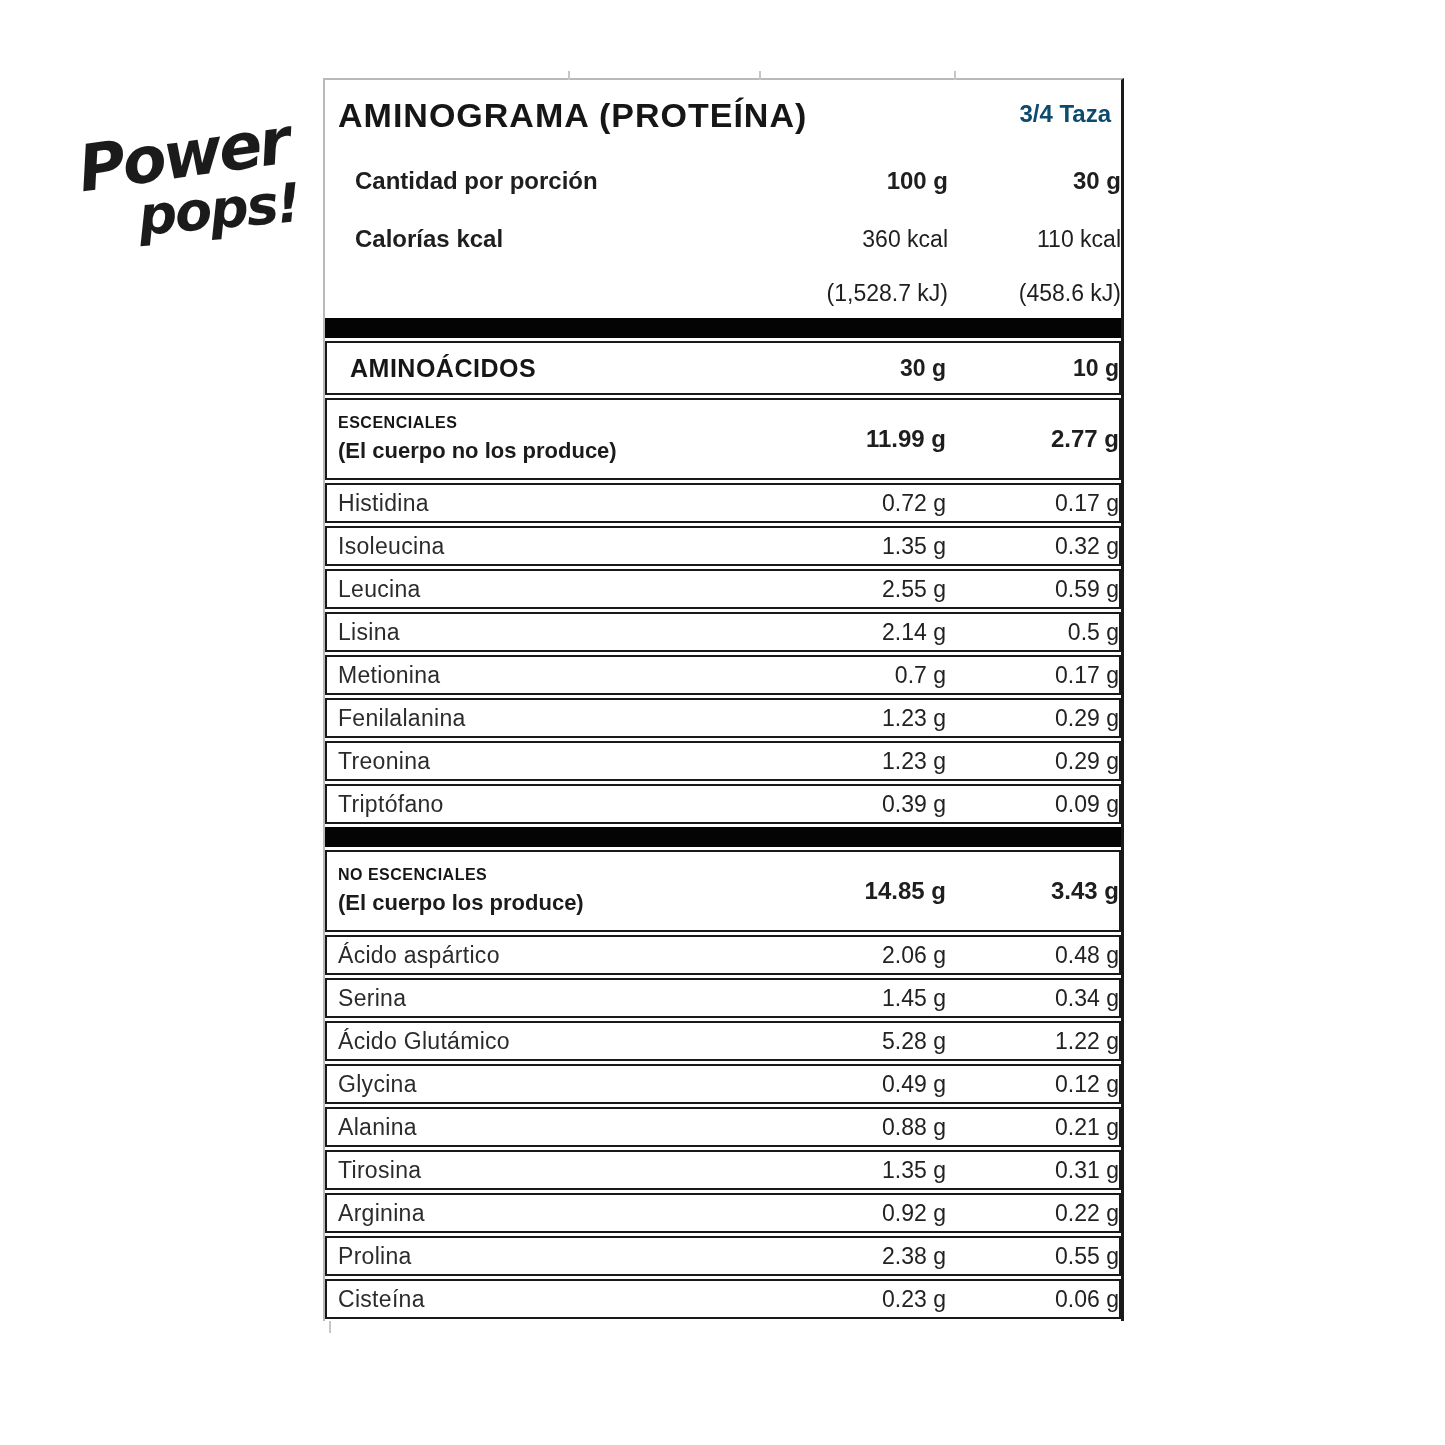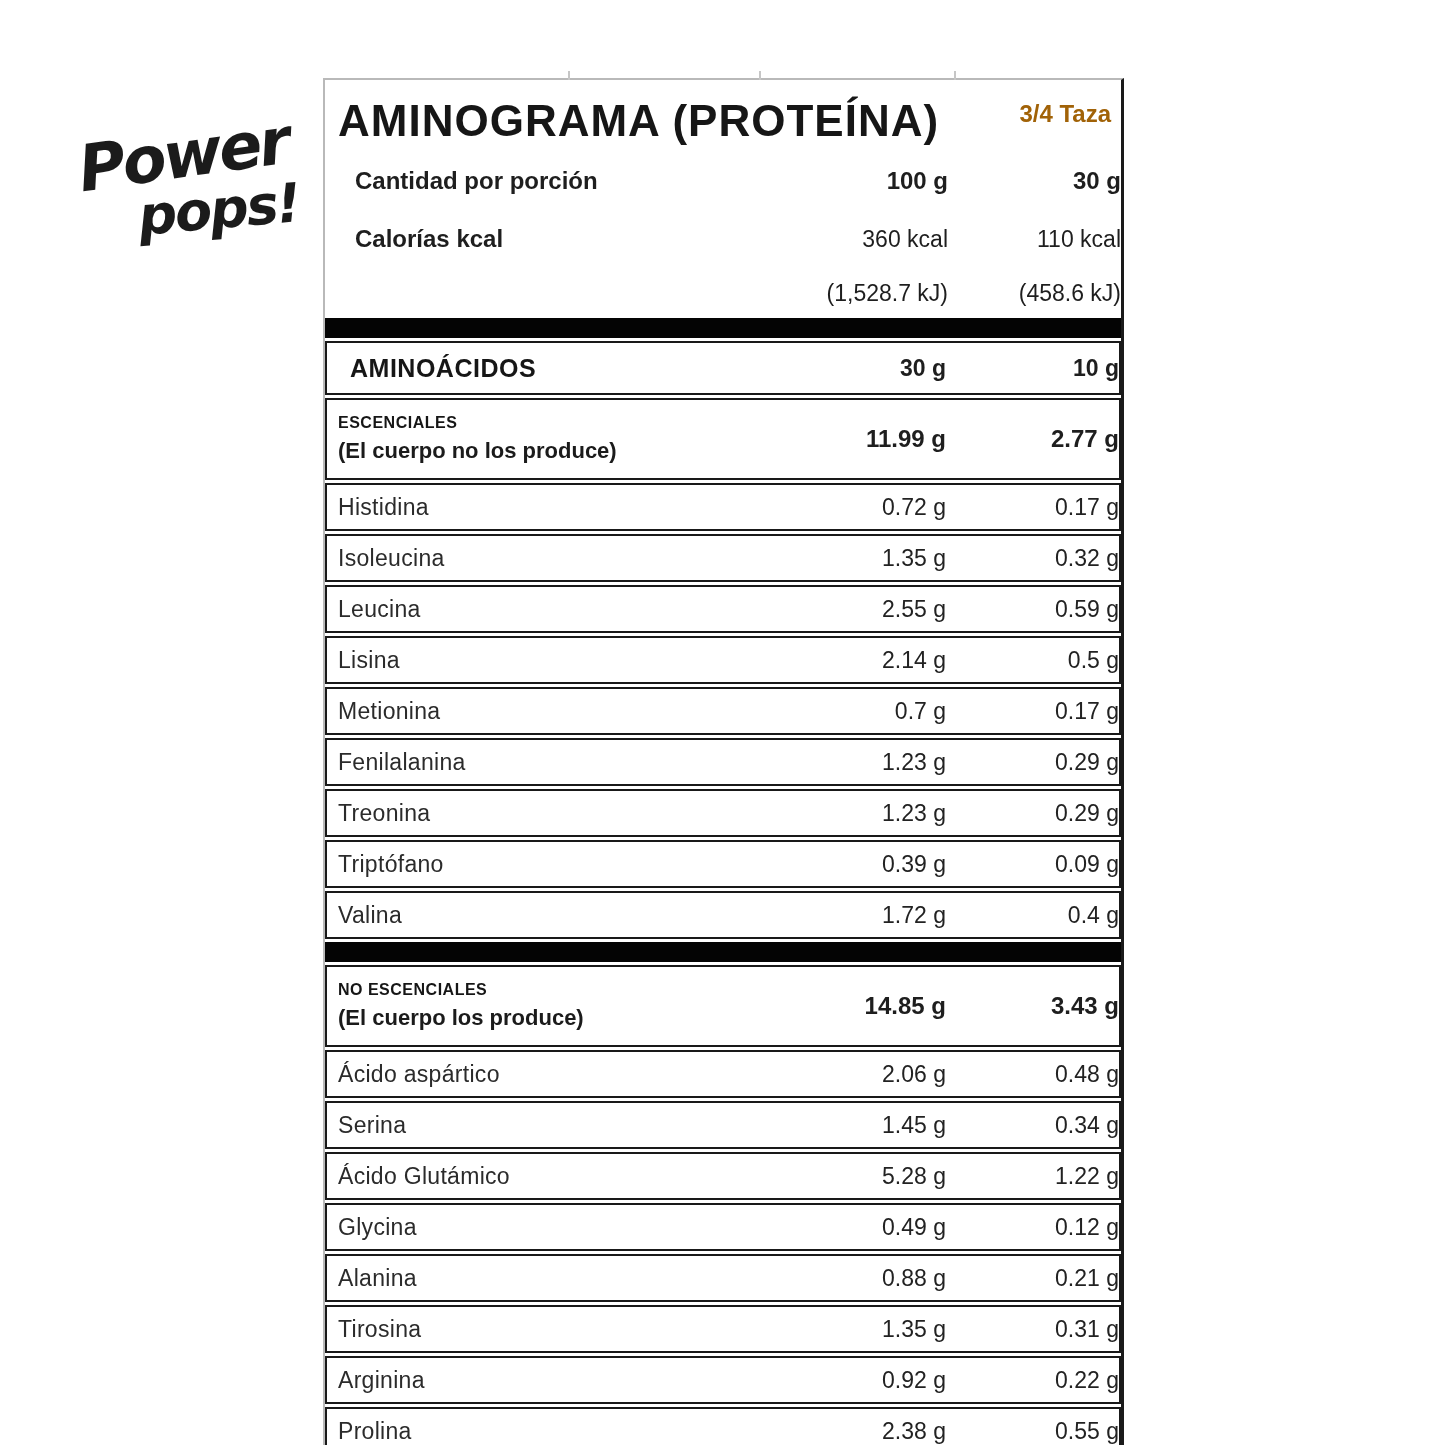--- a/index.html
+++ b/index.html
@@ -71,30 +71,30 @@
 
   
   .title-row {
     display: grid;
     grid-template-columns: 1fr auto;
     align-items: start;
     padding: 16px 10px 4px 13px;
     height: 72px;
   }
   .title {
-    font-size: 44px;
+    font-size: 34px;
     font-weight: 800;
     letter-spacing: 1px;
     color: #161616;
   }
   .taza {
     font-size: 24px;
     font-weight: 800;
     padding-top: 4px;
-    color: #a16207;
+    color: #0c4a6e;
   }
   .hrow { height: 58px; }
   .hrow .lbl { padding-left: 30px; }
   .hrow-1 { font-weight: bold; font-size: 24px; }
   .hrow-2 .lbl { font-weight: bold; font-size: 24px; }
   .hrow-2 .val { font-size: 23px; }
   .hrow-3 { height: 50px; }
   .hrow-3 .val { font-size: 23px; }
 
   .bar {
@@ -132,21 +132,21 @@
     color: #161616;
   }
   .sec-sub {
     font-weight: bold;
     font-size: 22px;
     margin-top: 6px;
     color: #1b1b1b;
   }
   .sec-head .val { font-weight: bold; font-size: 24px; }
 
-  .data-row { height: 48px; }
+  .data-row { height: 40px; }
   .data-row .lbl {
     padding-left: 11px;
     font-size: 23px;
     color: #2b2b2b;
     letter-spacing: 0.3px;
   }
   .data-row .val { font-size: 23px; color: #222222; }
 </style>
 </head>
 <body>
@@ -236,25 +236,20 @@
         <div class="trow data-row">
           <span class="lbl">Treonina</span>
           <span class="val">1.23 g</span>
           <span class="val">0.29 g</span>
         </div>
         <div class="trow data-row">
           <span class="lbl">Triptófano</span>
           <span class="val">0.39 g</span>
           <span class="val">0.09 g</span>
         </div>
-        <div class="trow data-row">
-          <span class="lbl">Valina</span>
-          <span class="val">1.72 g</span>
-          <span class="val">0.4 g</span>
-        </div>
       </div>
   </div>
 
   <div class="bar" style="margin-top:3px;"></div>
 
   <div>
     <div class="trow sec-head">
       <div class="sec-label">
         <div class="sec-name">NO ESCENCIALES</div>
         <div class="sec-sub">(El cuerpo los produce)</div>

